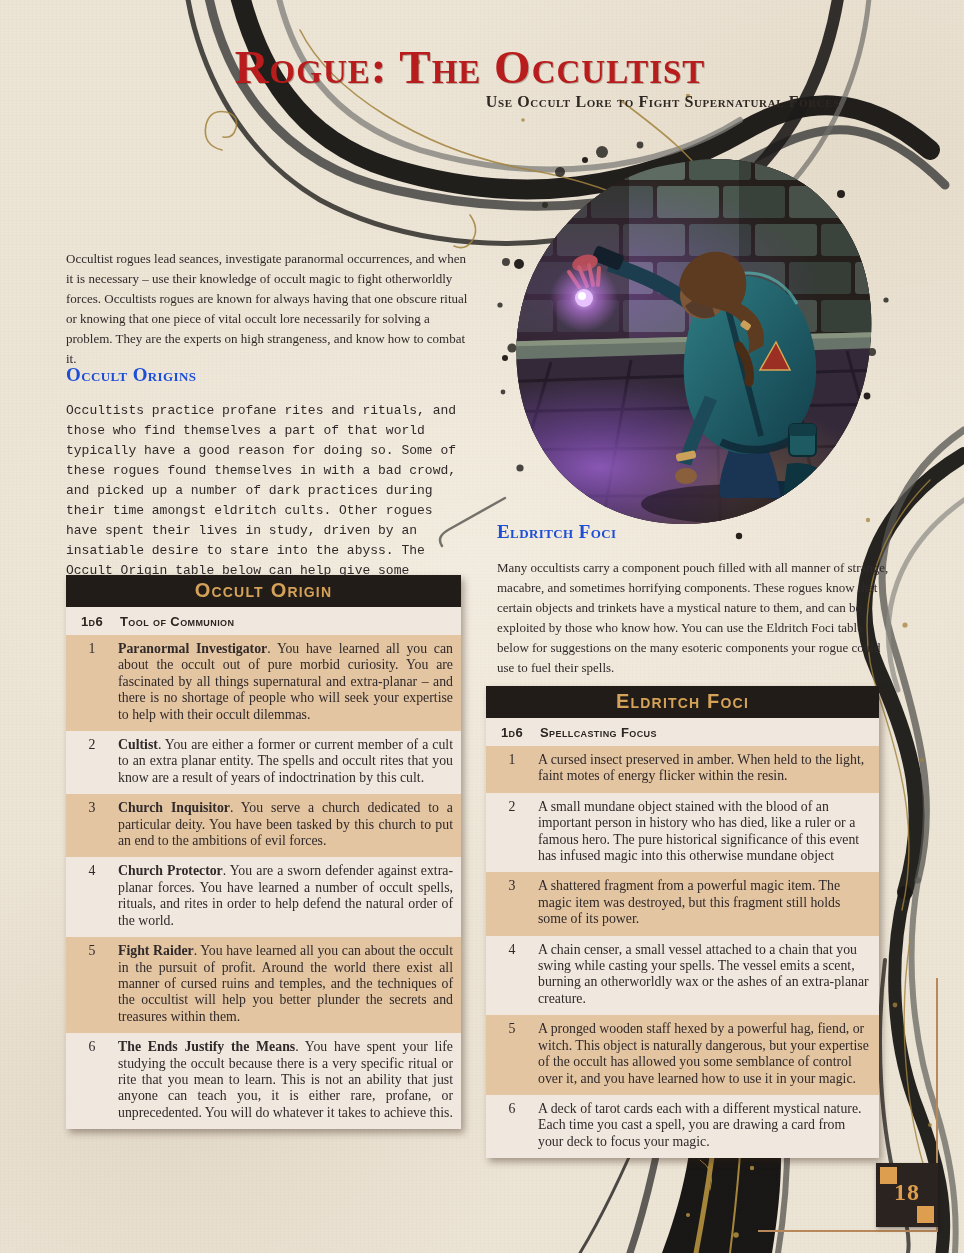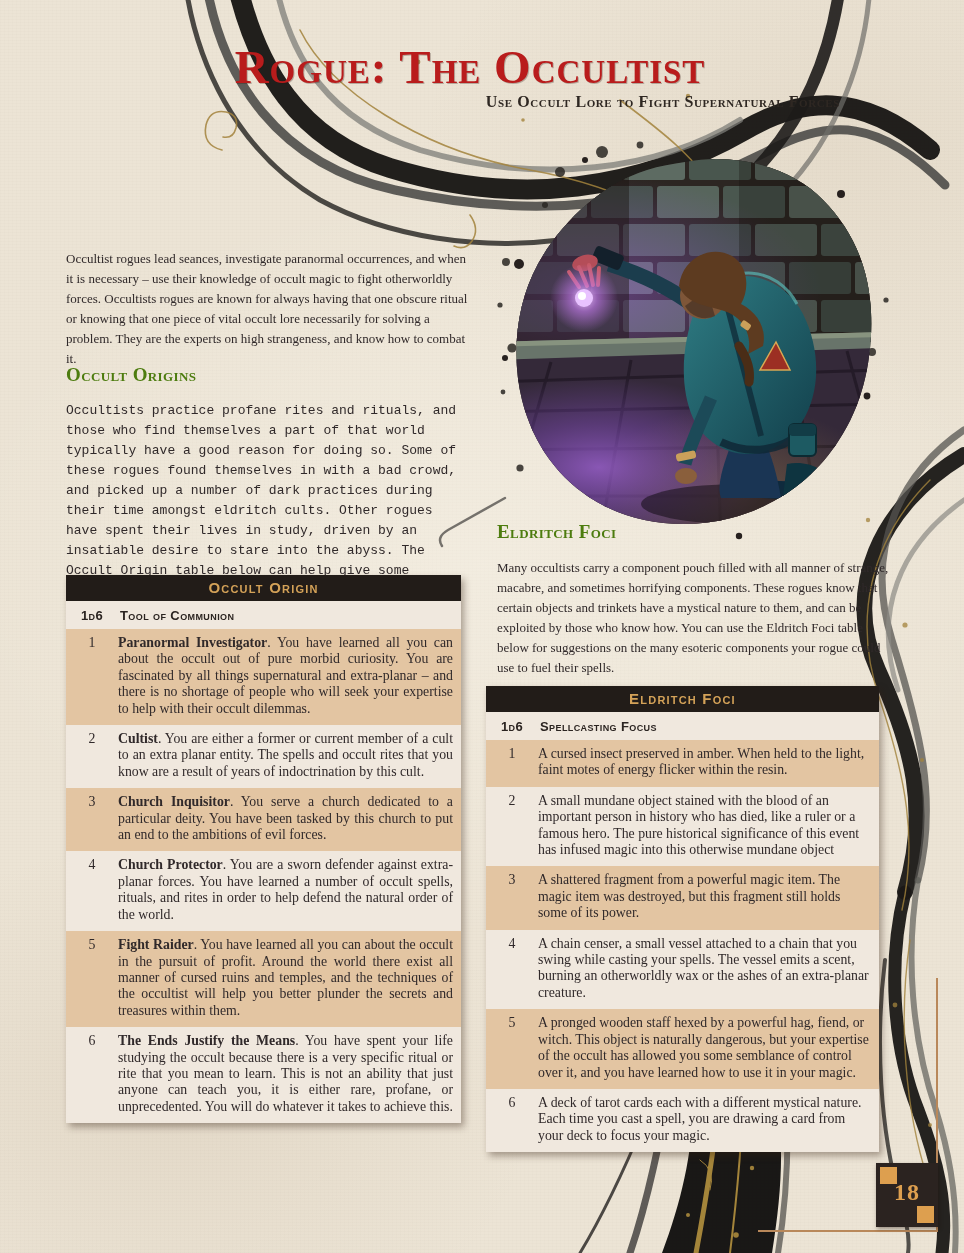--- a/index.html
+++ b/index.html
@@ -17,30 +17,30 @@
   .content{position:absolute;inset:0;z-index:2;}
   .title{position:absolute;top:40px;left:90px;width:760px;text-align:center;
         font-variant:small-caps;font-weight:700;font-size:47px;letter-spacing:1px;
         color:#b91c1c;text-shadow:1px 1px 0 rgba(45,22,14,.28);}
   .subtitle{position:absolute;top:93px;left:240px;width:600px;text-align:right;
         font-family:Liberation Serif, serif;font-variant:small-caps;font-weight:700;
         font-size:16px;letter-spacing:.6px;color:#2e2722;}
   .para{position:absolute;font-size:13px;line-height:20px;}
   #intro{top:236px;left:66px;width:402px;}
   .sec-head{position:absolute;font-variant:small-caps;font-weight:700;font-size:19px;
-        letter-spacing:.4px;color:#4d7c0f;}
+        letter-spacing:.4px;color:#1d4ed8;}
   #oo-head{top:364px;left:66px;}
   #oo-body{top:388px;left:66px;width:404px;font-family:Liberation Mono, monospace;}
   #ef-head{top:521px;left:497px;}
   #ef-body{top:545px;left:497px;width:396px;}
   .rtable{position:absolute;background:#f0e8de;box-shadow:3px 4px 7px rgba(50,30,15,.38);z-index:2;}
   #oo-table{left:66px;top:575px;width:395px;}
   #ef-table{left:486px;top:686px;width:393px;}
   .tcaption{background:#221c18;color:#d4a258;text-align:center;font-family:"Liberation Sans",sans-serif;
-        font-variant:small-caps;font-weight:700;font-size:15px;letter-spacing:1.2px;padding:4px 0 5px;}
+        font-variant:small-caps;font-weight:700;font-size:20px;letter-spacing:1.2px;padding:4px 0 5px;}
   .thead{display:flex;background:#f0e8de;font-family:"Liberation Sans",sans-serif;
         font-variant:small-caps;font-weight:700;font-size:13px;color:#2b2421;
         letter-spacing:.4px;padding:7px 0 6px;}
   .trow{display:flex;font-size:13.8px;line-height:16.4px;padding:6px 0 8px;}
   .roll{width:52px;flex:none;text-align:center;}
   .thead .name{flex:1;padding-left:2px;}
   .desc{flex:1;padding-right:8px;}
   #oo-table .desc{text-align:justify;}
   .tan{background:#e3c5a2;}
   .cream{background:#f0e8de;}

